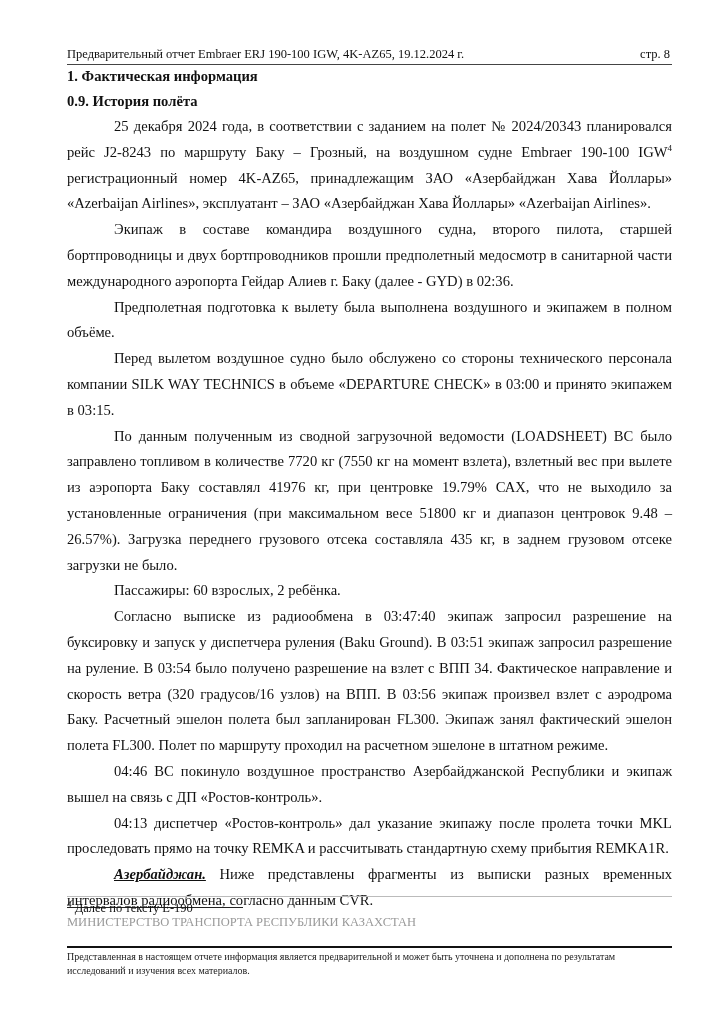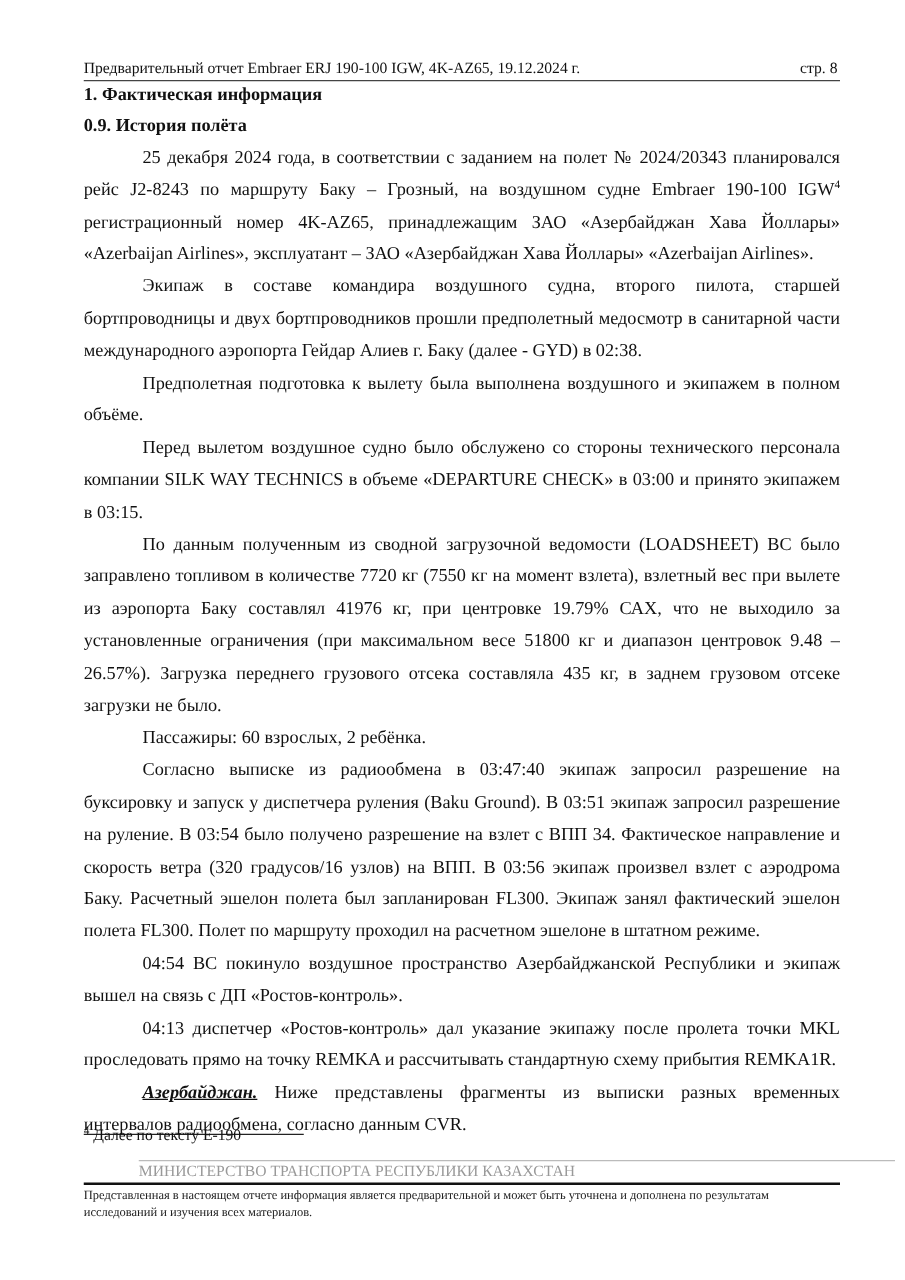--- a/index.html
+++ b/index.html
@@ -11,45 +11,45 @@
     .header .page { position: absolute; right: 2px; top: 2px; }
     .content { position: absolute; left: 67px; top: 64px; width: 605px; font-size: 14.6px; }
     h1, h2 { font-size: 14.6px; font-weight: bold; margin: 0; line-height: 25px; }
     h1 { margin-top: 0px; }
     h2 { margin-top: 0px; }
     p { margin: 0; line-height: 25.8px; text-align: justify; text-indent: 47px; }
     .note-label { font-weight: bold; font-style: italic; text-decoration: underline; }
     sup { font-size: 9px; line-height: 0; }
     .fn-rule { position: absolute; left: 67px; top: 907px; width: 176px; height: 1px; background: #222; }
     .footnote { position: absolute; left: 67px; top: 901px; font-size: 12.5px; text-align: center; }
-    .footer-ministry { position: absolute; left: 67px; top: 928px; width: 605px; font-size: 12.5px;
-                       color: #999; border-top: 1px solid #bbb; padding-top: 1px; height: 16px; margin-left: 44px; }
+    .footer-ministry { position: absolute; left: 67px; top: 896px; width: 605px; font-size: 12.5px;
+                       color: #999; border-top: 1px solid #bbb; padding-top: 18px; height: 16px; }
     .footer-rule { position: absolute; left: 67px; top: 946px; width: 605px; height: 2px; background: #111; }
     .footer-disclaimer { position: absolute; left: 67px; top: 950px; width: 605px; font-size: 10px;
                          line-height: 14px; color: #222; font-family: Liberation Serif, serif; }
   </style>
 </head>
 <body>
 
 <div class="header">
   <span class="title">Предварительный отчет Embraer ERJ 190-100 IGW, 4K-AZ65, 19.12.2024 г.</span>
   <span class="page">стр. 8</span>
 </div>
 
 <div class="content">
   <h1>1. Фактическая информация</h1>
   <h2>0.9. История полёта</h2>
   <p><span>25 декабря 2024 года, в соответствии с заданием на полет № 2024/20343 планировался рейс J2-8243 по маршруту Баку – Грозный, на воздушном судне Embraer 190-100 IGW</span><sup>4</sup><span> регистрационный номер 4K-AZ65, принадлежащим ЗАО «Азербайджан Хава Йоллары» «Azerbaijan Airlines», эксплуатант – ЗАО «Азербайджан Хава Йоллары» «Azerbaijan Airlines».</span></p>
-  <p>Экипаж в составе командира воздушного судна, второго пилота, старшей бортпроводницы и двух бортпроводников прошли предполетный медосмотр в санитарной части международного аэропорта Гейдар Алиев г. Баку (далее - GYD) в 02:38.</p>
+  <p>Экипаж в составе командира воздушного судна, второго пилота, старшей бортпроводницы и двух бортпроводников прошли предполетный медосмотр в санитарной части международного аэропорта Гейдар Алиев г. Баку (далее - GYD) в 02:36.</p>
   <p>Предполетная подготовка к вылету была выполнена воздушного и экипажем в полном объёме.</p>
   <p>Перед вылетом воздушное судно было обслужено со стороны технического персонала компании SILK WAY TECHNICS в объеме «DEPARTURE CHECK» в 03:00 и принято экипажем в 03:15.</p>
   <p>По данным полученным из сводной загрузочной ведомости (LOADSHEET) ВС было заправлено топливом в количестве 7720 кг (7550 кг на момент взлета), взлетный вес при вылете из аэропорта Баку составлял 41976 кг, при центровке 19.79% САХ, что не выходило за установленные ограничения (при максимальном весе 51800 кг и диапазон центровок 9.48 – 26.57%). Загрузка переднего грузового отсека составляла 435 кг, в заднем грузовом отсеке загрузки не было.</p>
   <p>Пассажиры: 60 взрослых, 2 ребёнка.</p>
   <p>Согласно выписке из радиообмена в 03:47:40 экипаж запросил разрешение на буксировку и запуск у диспетчера руления (Baku Ground). В 03:51 экипаж запросил разрешение на руление. В 03:54 было получено разрешение на взлет с ВПП 34. Фактическое направление и скорость ветра (320 градусов/16 узлов) на ВПП. В 03:56 экипаж произвел взлет с аэродрома Баку. Расчетный эшелон полета был запланирован FL300. Экипаж занял фактический эшелон полета FL300. Полет по маршруту проходил на расчетном эшелоне в штатном режиме.</p>
-  <p>04:54 ВС покинуло воздушное пространство Азербайджанской Республики и экипаж вышел на связь с ДП «Ростов-контроль».</p>
+  <p>04:46 ВС покинуло воздушное пространство Азербайджанской Республики и экипаж вышел на связь с ДП «Ростов-контроль».</p>
   <p>04:13 диспетчер «Ростов-контроль» дал указание экипажу после пролета точки MKL проследовать прямо на точку REMKA и рассчитывать стандартную схему прибытия REMKA1R.</p>
   <p><span class="note-label">Азербайджан.</span><span> Ниже представлены фрагменты из выписки разных временных интервалов радиообмена, согласно данным CVR.</span></p>
 </div>
 
 <div class="fn-rule"></div>
 <div class="footnote"><sup>4</sup><span> Далее по тексту E-190</span></div>
 
 <div class="footer-ministry">МИНИСТЕРСТВО ТРАНСПОРТА РЕСПУБЛИКИ КАЗАХСТАН</div>
 <div class="footer-rule"></div>
 <div class="footer-disclaimer">Представленная в настоящем отчете информация является предварительной и может быть уточнена и дополнена по результатам исследований и изучения всех материалов.</div>

